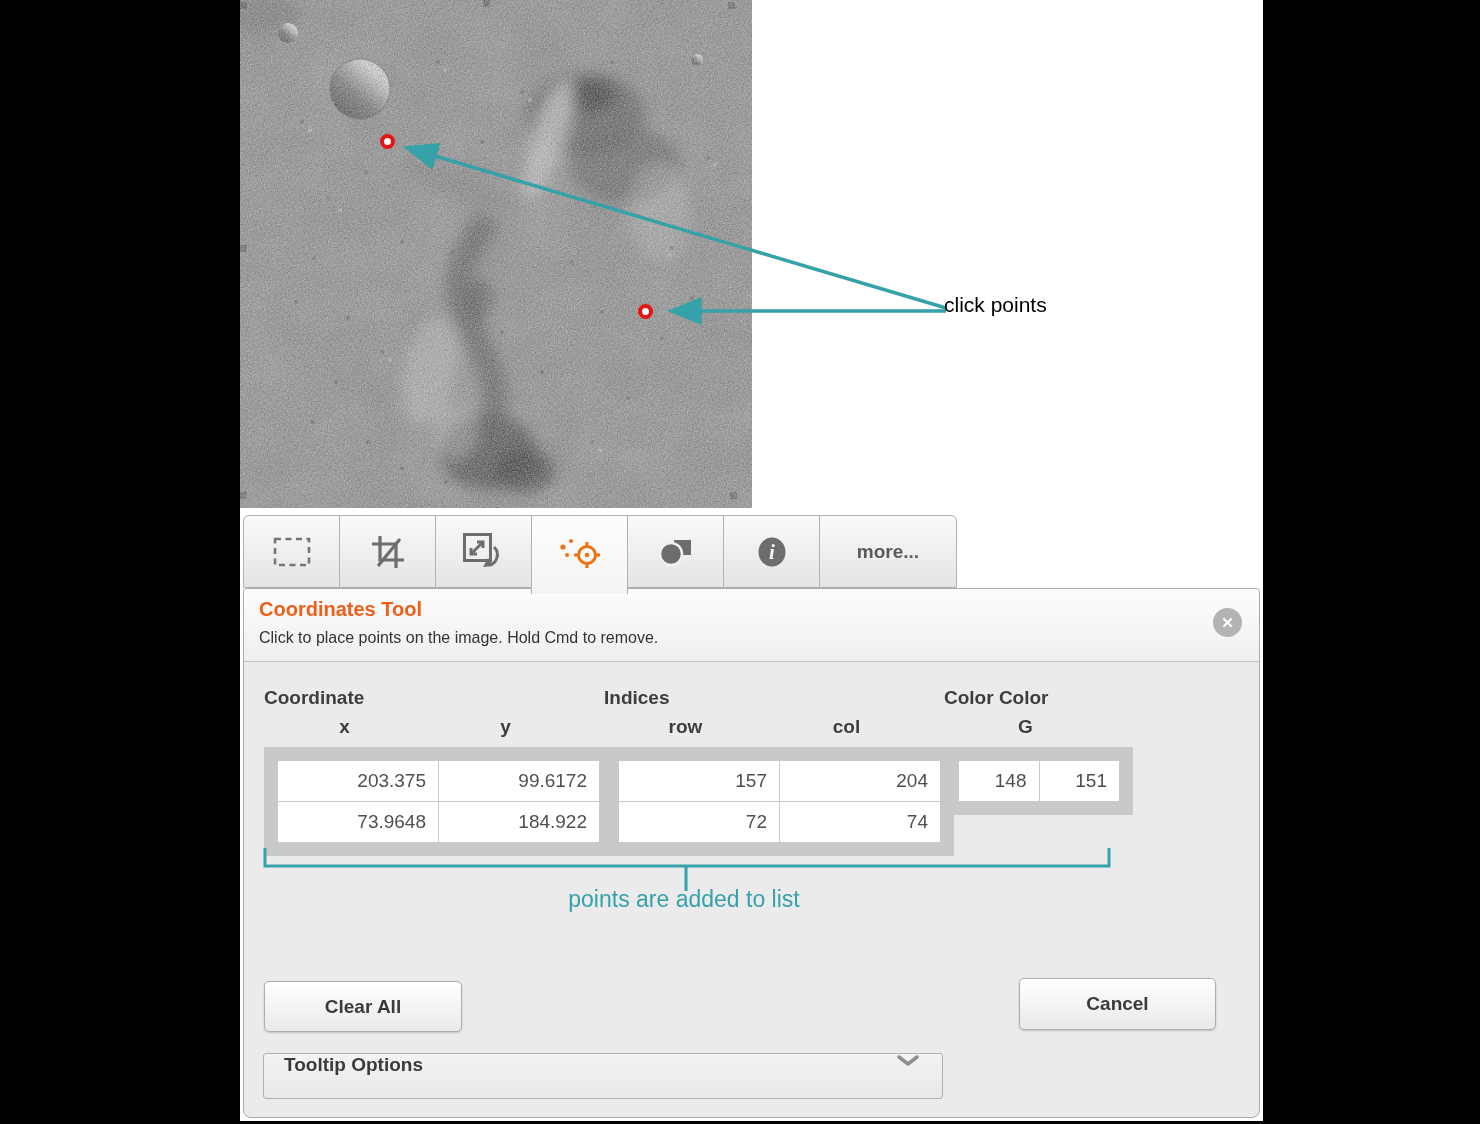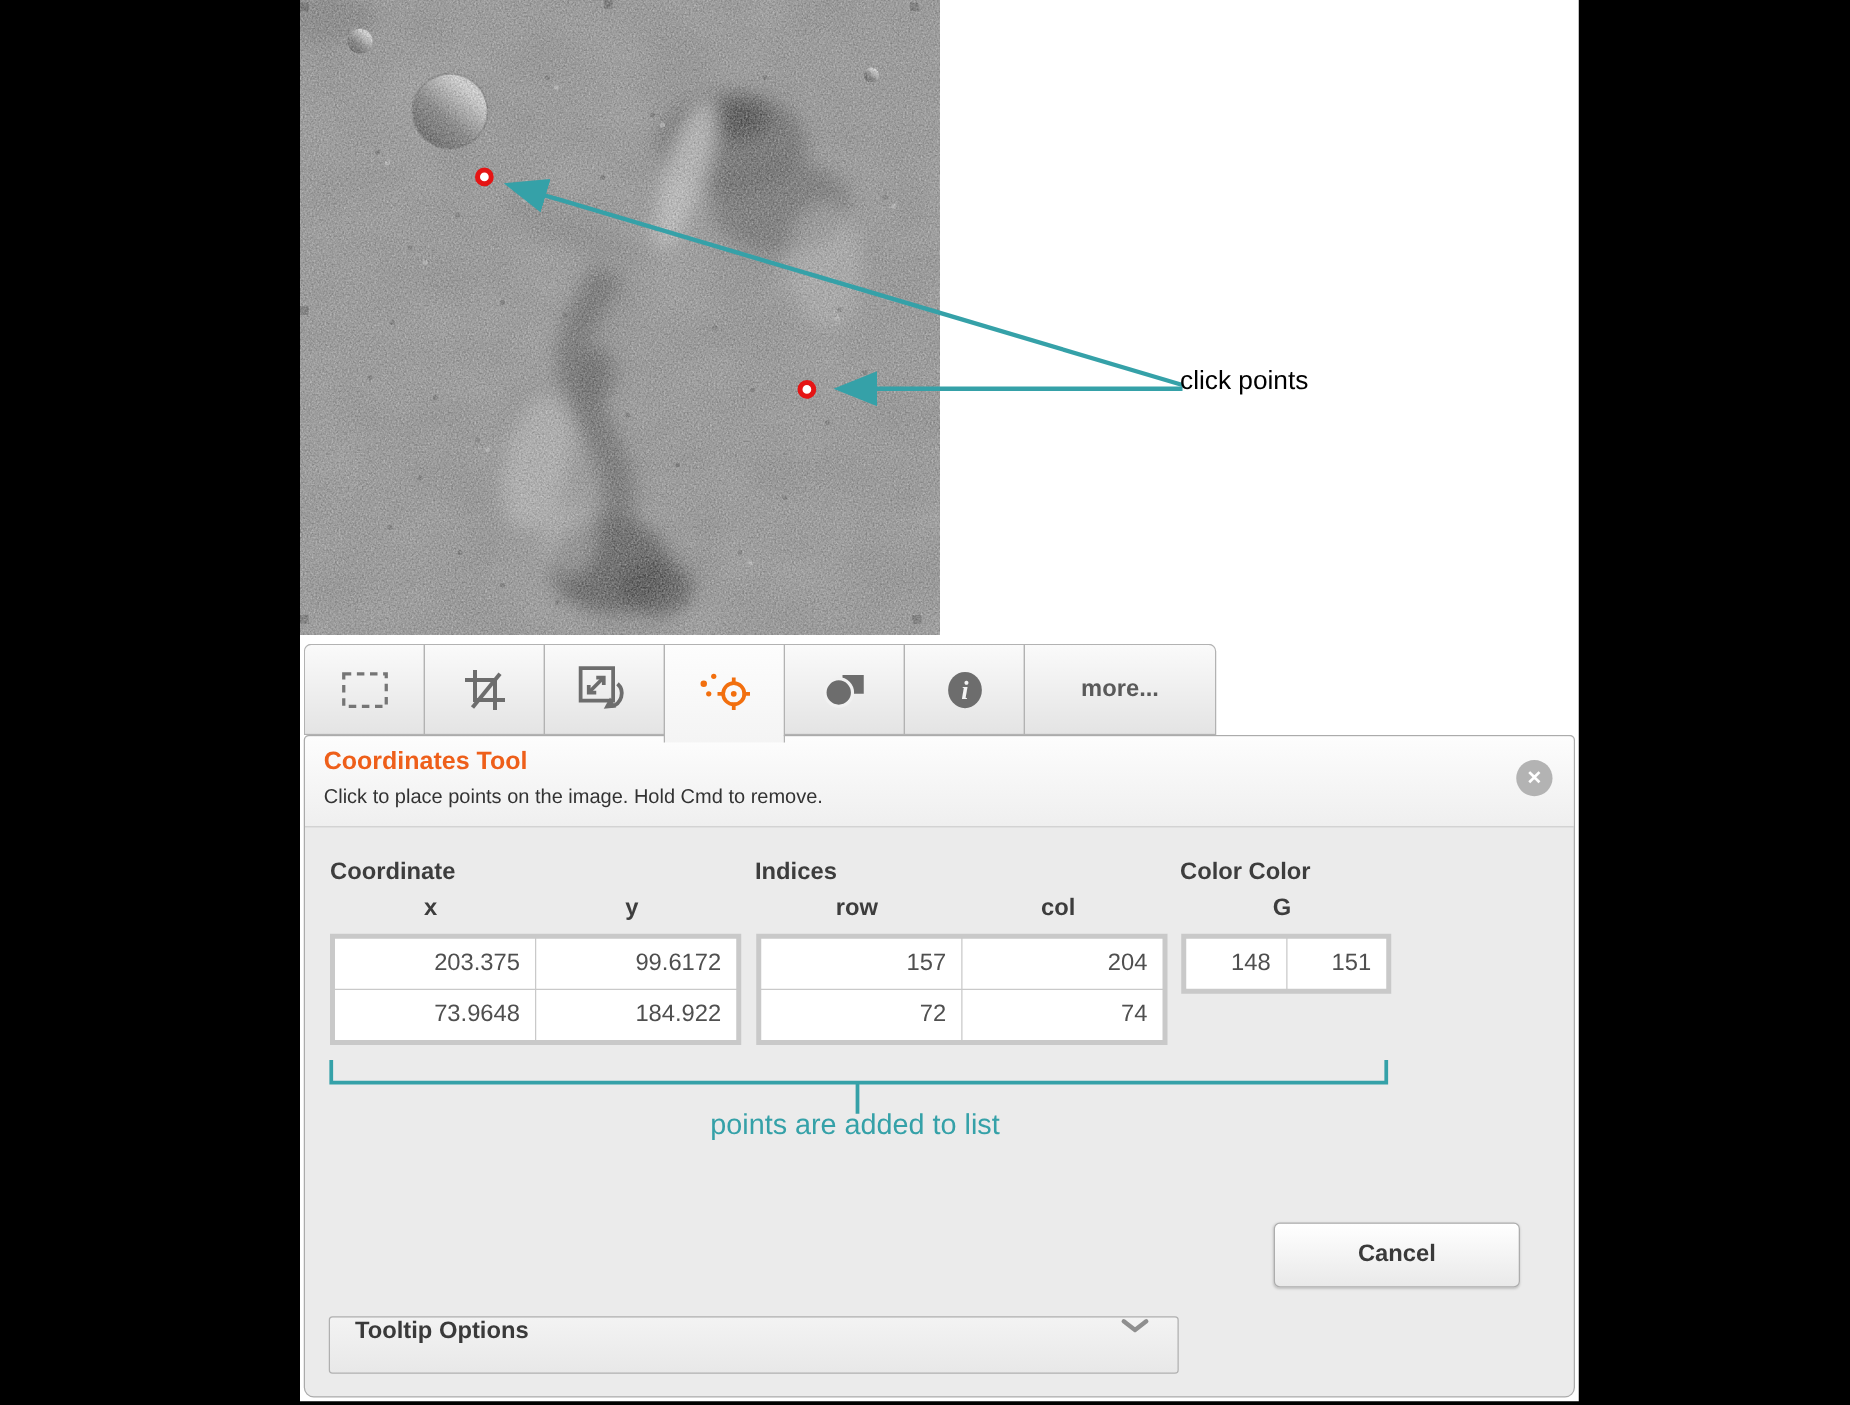--- a/index.html
+++ b/index.html
@@ -13,40 +13,40 @@
           border-radius:50%;background:#fff;z-index:4;}
   .overlay{position:absolute;left:0;top:0;z-index:3;pointer-events:none;}
   .click-points-label{position:absolute;left:704px;top:293px;font-size:21px;color:#000000;z-index:3;}
 
   
   .toolbar{position:absolute;left:3px;top:515px;display:flex;z-index:6;}
   .tab{box-sizing:border-box;width:97px;height:73px;border:1px solid #b2b2b2;
        background:linear-gradient(#fafafa,#e4e4e4);display:flex;align-items:center;justify-content:center;}
   .tab + .tab{margin-left:-1px;}
   .tab:first-child{border-top-left-radius:6px;}
-  .tab:last-child{border-top-right-radius:6px;width:154px;}
+  .tab:last-child{border-top-right-radius:6px;width:138px;}
   .tab.active{height:79px;border-bottom:none;background:linear-gradient(#fdfdfd,#f4f4f4);z-index:7;}
   .more-label{font-size:19px;font-weight:bold;color:#5a5a5a;}
 
   
   .panel{position:absolute;left:3px;top:588px;width:1017px;height:530px;box-sizing:border-box;
          border:1px solid #ababab;border-radius:4px 4px 8px 8px;background:#ebebeb;z-index:2;}
   .panel-header{position:absolute;left:0;top:0;right:0;height:72px;
                 background:linear-gradient(#fdfdfd,#efefef);border-bottom:1px solid #c0c0c0;
                 border-radius:4px 4px 0 0;}
   .panel-title{position:absolute;left:15px;top:9px;font-size:20px;font-weight:bold;color:#ee5f1a;}
   .panel-subtitle{position:absolute;left:15px;top:40px;font-size:16px;color:#333;}
   .close-btn{position:absolute;left:969px;top:19px;width:29px;height:29px;border-radius:50%;
              background:#b3b3b3;display:flex;align-items:center;justify-content:center;cursor:pointer;}
   .close-btn span{color:#fff;font-size:15px;font-weight:bold;line-height:1;}
 
   .ghead{position:absolute;font-size:19px;font-weight:bold;color:#3d3d3d;}
   .subcol{position:absolute;width:161px;text-align:center;font-size:19px;font-weight:bold;color:#3d3d3d;}
   .cellgroup{position:absolute;top:158px;display:grid;grid-template-columns:1fr 1fr;gap:1px;
-             padding:4px;background:#c9c9c9;width:321px;}
+             padding:14px;background:#c9c9c9;width:321px;}
   .cellgroup.single{grid-template-columns:1fr 1fr;width:160px;}
   .cell{background:#fff;height:40px;line-height:40px;font-size:19px;color:#4f4f4f;
         text-align:right;padding-right:12px;}
 
   .bracket{position:absolute;left:18px;top:255px;pointer-events:none;}
   .bracket-label{position:absolute;left:140px;top:297px;width:600px;text-align:center;
                  font-size:23px;color:#35a1a8;}
 
   .btn{position:absolute;box-sizing:border-box;border:1px solid #adadad;border-radius:5px;
        background:linear-gradient(#ffffff,#e9e9e9);box-shadow:0 1px 2px rgba(0,0,0,.18);
@@ -280,20 +280,23 @@
         <div class="cell">148</div>
         <div class="cell">151</div>
       </div>
 
       <svg class="bracket" width="852" height="50">
         <polyline points="3,4 3,22 847,22 847,4" fill="none" stroke="#35a1a8" stroke-width="3"></polyline>
         <line x1="424" y1="22" x2="424" y2="47" stroke="#35a1a8" stroke-width="3"></line>
       </svg>
       <div class="bracket-label">points are added to list</div>
 
+      <div class="btn btn-clear">
+        <span>Clear All</span>
+      </div>
       <div class="btn btn-cancel">
         <span>Cancel</span>
       </div>
       <div class="tooltip-bar">
         <span class="lbl">Tooltip Options</span>
         <svg class="chev" width="24" height="13">
           <polyline points="3,3 12,10 21,3" fill="none" stroke="#8f8f8f" stroke-width="3.5" stroke-linecap="round" stroke-linejoin="round"></polyline>
         </svg>
       </div>
     </div>

